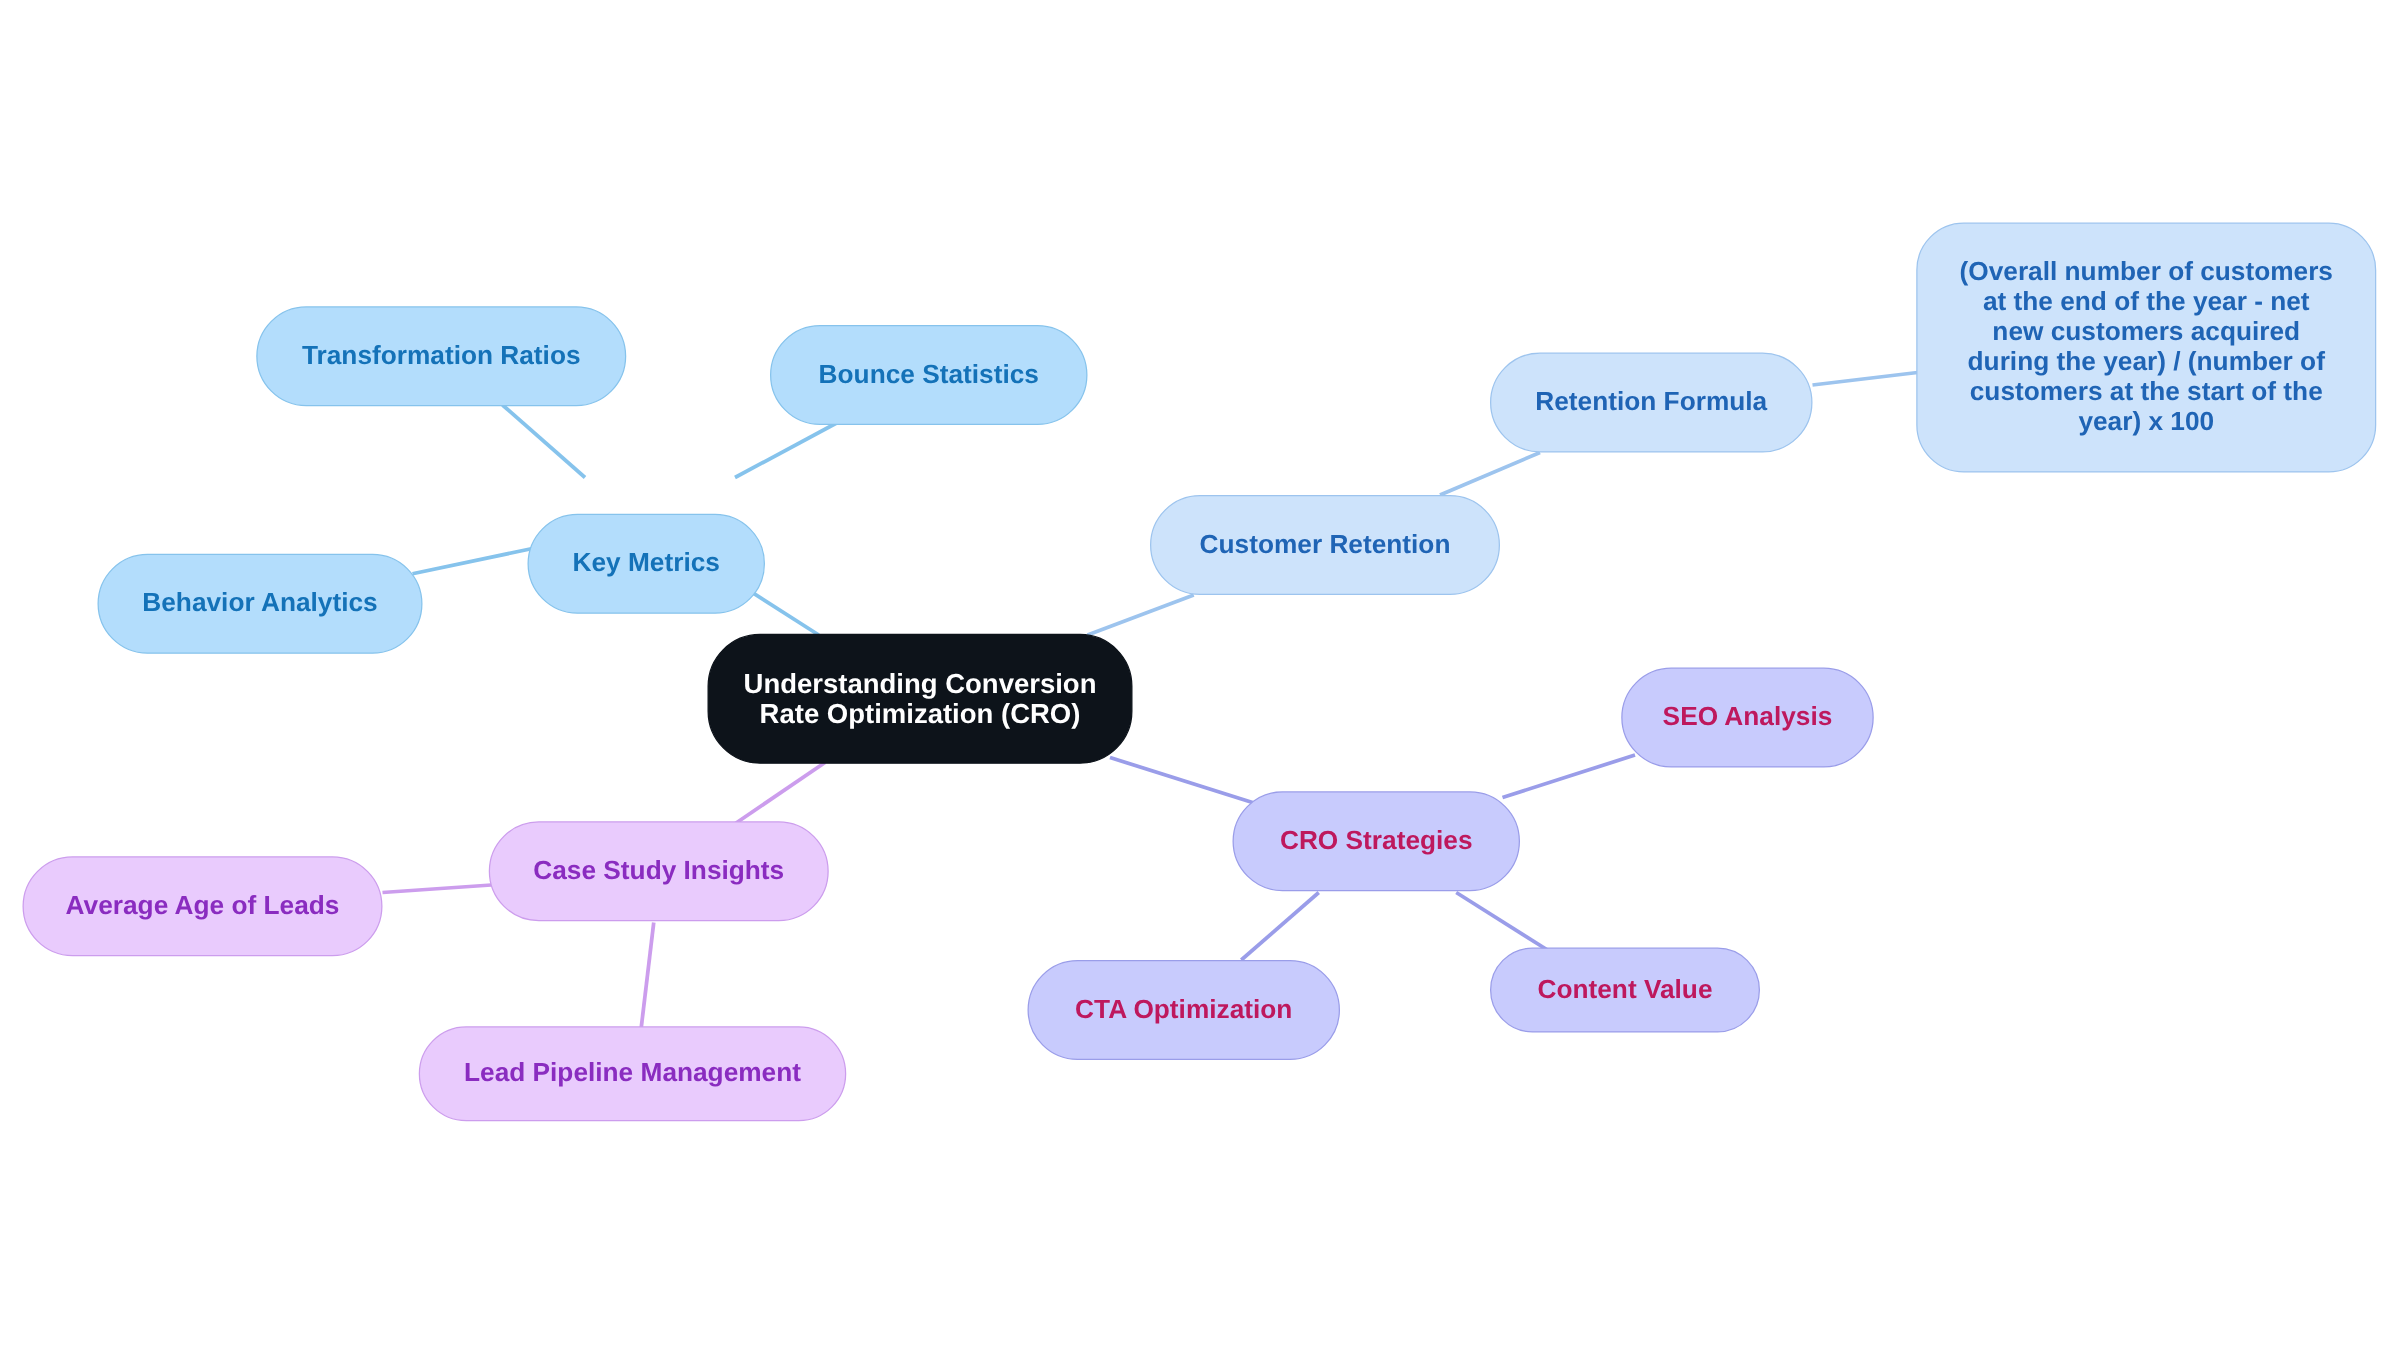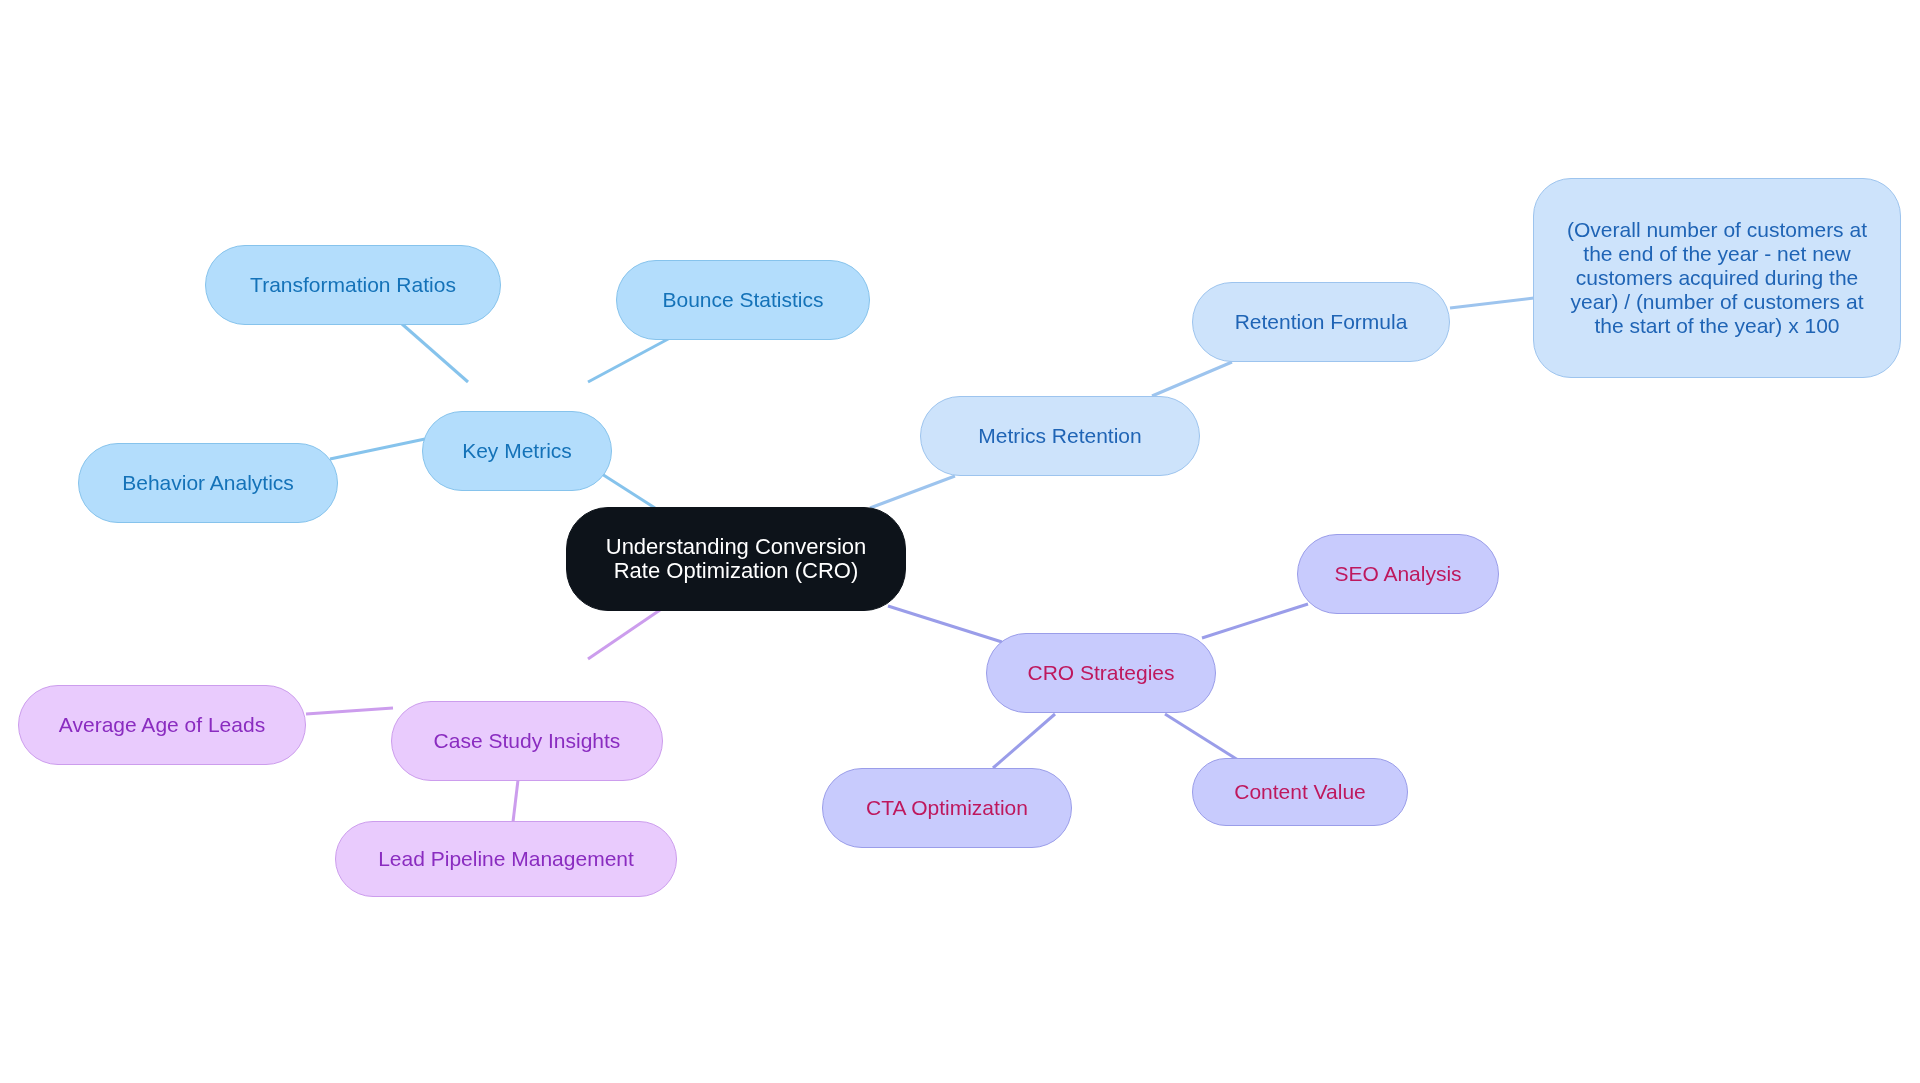--- a/index.html
+++ b/index.html
@@ -1,21 +1,21 @@
 <!DOCTYPE html>
 <html><head>
 <meta charset="utf-8">
 <style>
   html, body { margin: 0; padding: 0; background: #ffffff; }
   body { width: 1920px; height: 1083px; position: relative; overflow: hidden;
          font-family: "Liberation Sans", "DejaVu Sans", sans-serif; }
   #edges { position: absolute; left: 0; top: 0; width: 1920px; height: 1083px; }
   .node { position: absolute; box-sizing: border-box; display: flex; align-items: center;
           justify-content: center; text-align: center; border-radius: 40px;
-          border: 1.5px solid; font-size: 21px; line-height: 24px; padding: 0 14px; }
+          border: 1.5px solid; font-size: 21px; line-height: 24px; padding: 0 14px; font-weight: bold; }
   .node.root { background: #0d131a; border-color: #0d131a; color: #ffffff; font-size: 22px; border-radius: 42px; }
   .node.blue { background: #b3ddfc; border-color: #86c3ec; color: #1472b8; }
   .node.lblue { background: #cde3fb; border-color: #9dc4ee; color: #1f64b5; }
   .node.violet { background: #c8cbfd; border-color: #9a9de9; color: #be185d; }
   .node.purple { background: #e9cbfd; border-color: #cc9ded; color: #8a2cc0; }
 </style>
 </head>
 <body>
 
 <svg id="edges">
@@ -46,21 +46,21 @@
   <span>Transformation Ratios</span>
 </div>
 <div class="node blue" style="left:616px; top:260px; width:254px; height:80px;">
   <span>Bounce Statistics</span>
 </div>
 <div class="node blue" style="left:78px; top:443px; width:260px; height:80px;">
   <span>Behavior Analytics</span>
 </div>
 
 <div class="node lblue" style="left:920px; top:396px; width:280px; height:80px;">
-  <span>Metrics Retention</span>
+  <span>Customer Retention</span>
 </div>
 <div class="node lblue" style="left:1192px; top:282px; width:258px; height:80px;">
   <span>Retention Formula</span>
 </div>
 <div class="node lblue" style="left:1533px; top:178px; width:368px; height:200px; padding:0 32px; border-radius:38px;">
   <span>(Overall number of customers at the end of the year - net new customers acquired during the year) / (number of customers at the start of the year) x 100</span>
 </div>
 
 <div class="node violet" style="left:986px; top:633px; width:230px; height:80px;">
   <span>CRO Strategies</span>
@@ -68,21 +68,21 @@
 <div class="node violet" style="left:1297px; top:534px; width:202px; height:80px;">
   <span>SEO Analysis</span>
 </div>
 <div class="node violet" style="left:822px; top:768px; width:250px; height:80px;">
   <span>CTA Optimization</span>
 </div>
 <div class="node violet" style="left:1192px; top:758px; width:216px; height:68px;">
   <span>Content Value</span>
 </div>
 
-<div class="node purple" style="left:391px; top:657px; width:272px; height:80px;margin-top:44px;">
+<div class="node purple" style="left:391px; top:657px; width:272px; height:80px;">
   <span>Case Study Insights</span>
 </div>
 <div class="node purple" style="left:18px; top:685px; width:288px; height:80px;">
   <span>Average Age of Leads</span>
 </div>
 <div class="node purple" style="left:335px; top:821px; width:342px; height:76px;">
   <span>Lead Pipeline Management</span>
 </div>
 
 </body></html>

